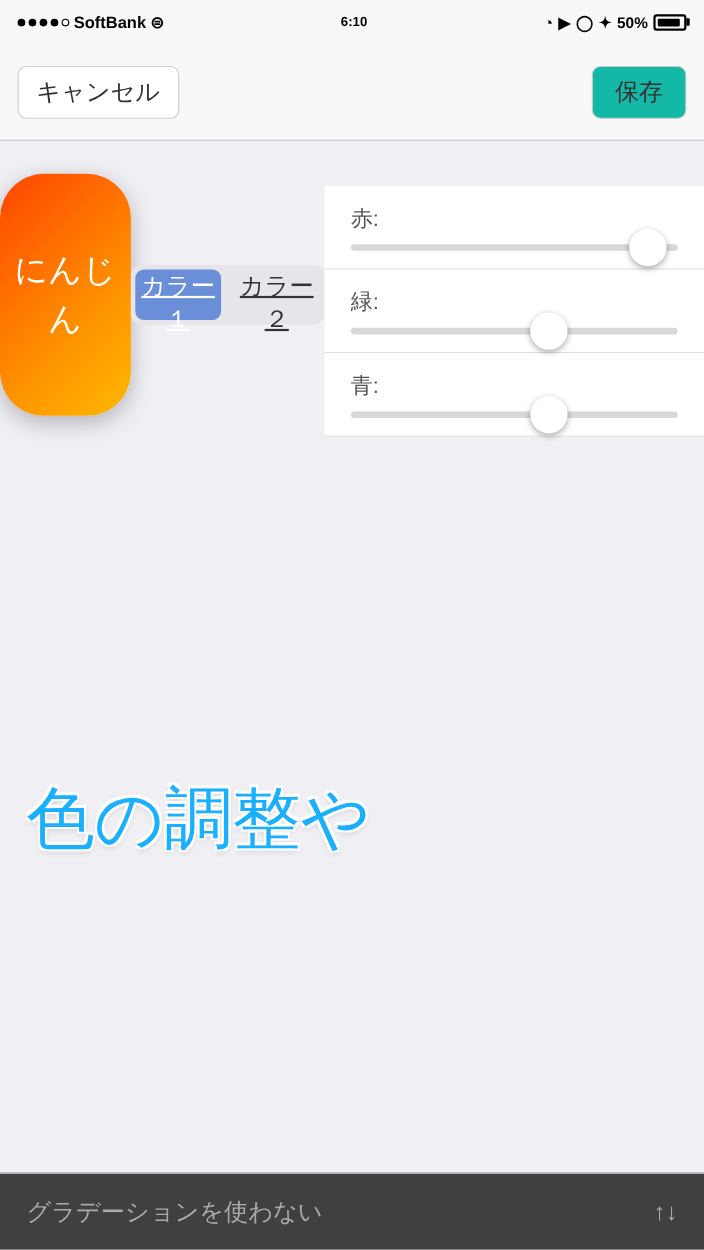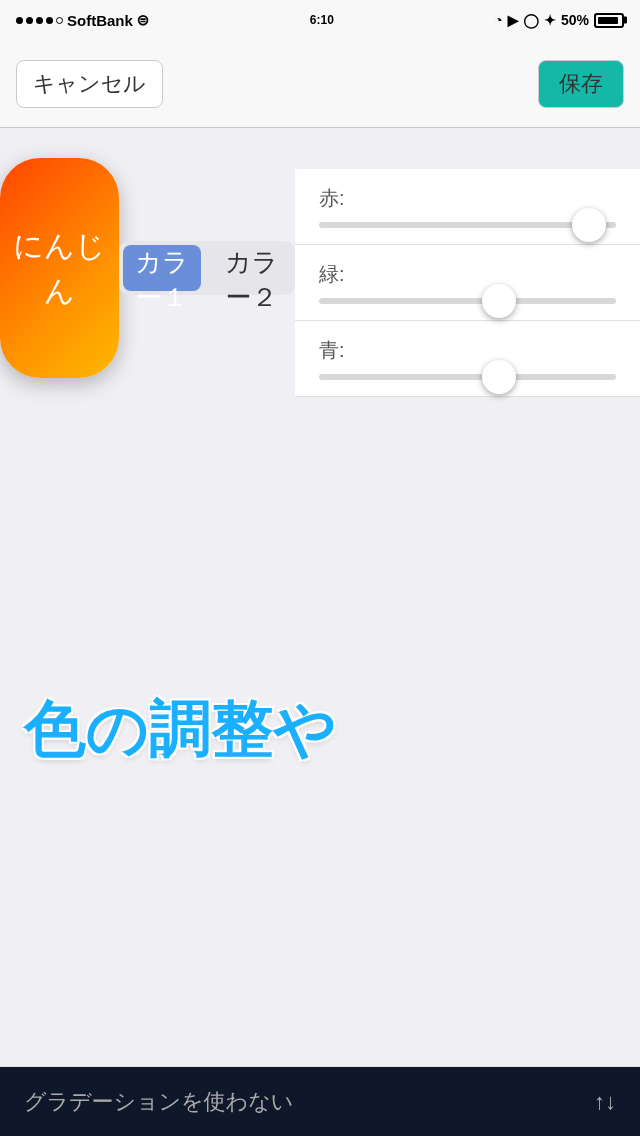--- a/index.html
+++ b/index.html
@@ -115,23 +115,24 @@
       height: 54px;
       background: #e5e5ea;
       border-radius: 10px;
       padding: 4px;
       margin-bottom: 30px;
     }
     .seg-btn {
       flex: 1;
       border: none;
       border-radius: 8px;
-      font-size: 26px;
+      font-size: 22px;
       cursor: pointer;
       transition: background 0.2s;
+      text-decoration: underline;
     }
     .seg-btn.active {
       background: #6a8fd8;
       color: white;
       font-weight: 500;
     }
     .seg-btn.inactive {
       background: transparent;
       color: #333;
       padding-left: 11px;
@@ -174,36 +175,36 @@
       transform: translateY(-50%);
     }
     .slider-thumb.red-thumb { right: 10px; }
     .slider-thumb.green-thumb { right: 100px; }
     .slider-thumb.blue-thumb { right: 100px; }
 
     
     .overlay-text {
       position: absolute;
       left: 24px;
-      top: 692px;
+      top: 708px;
       font-size: 62px;
-      font-weight: 700;
+      font-weight: 400;
       color: #1ab0ff;
       line-height: 1.2;
       text-shadow: -2px -2px 0 white, 2px -2px 0 white, -2px 2px 0 white, 2px 2px 0 white,
                    0 3px 6px rgba(0,0,0,0.15);
       z-index: 10;
       pointer-events: none;
     }
 
     
     .gradient-option {
       width: 640px;
       height: 70px;
-      background: #0f172a;
+      background: #404040;
       border-top: 1px solid #e0e0e0;
       display: flex;
       align-items: center;
       justify-content: space-between;
       padding: 0 24px;
       position: absolute;
       bottom: 0;
     }
     .gradient-label {
       font-size: 22px;

